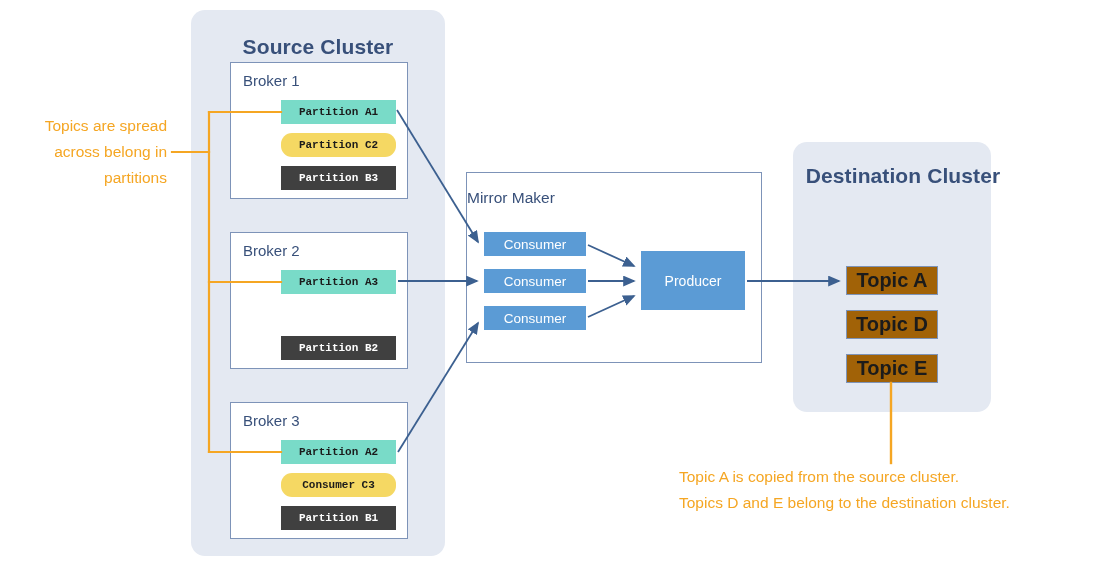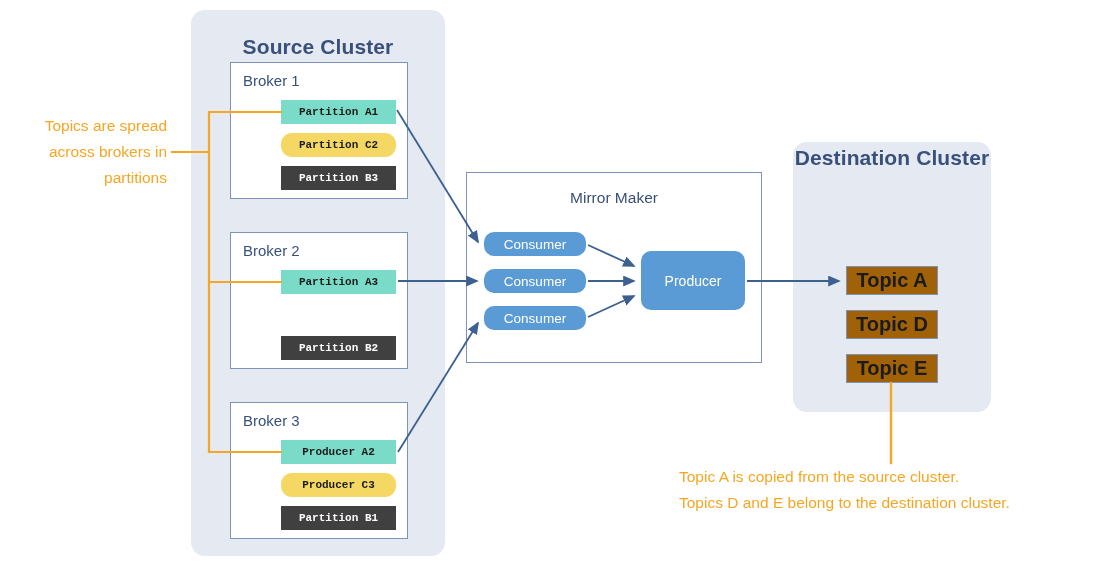--- a/index.html
+++ b/index.html
@@ -62,36 +62,35 @@
   .p-blue   { background: #404040; color: #ffffff; }
   
   .mm-box {
     position: absolute;
     background: #ffffff;
     border: 1.6px solid #7d93b8;
   }
   .mm-title {
     position: absolute;
     width: 100%;
-    text-align: center;
+    text-align: left;
     color: #38507a;
     font-size: 15.5px;
     font-weight: 400;
   }
   .blue-node {
     position: absolute;
     background: #5b9bd5;
     display: flex;
     align-items: center;
     justify-content: center;
     color: #ffffff;
     font-size: 13.5px;
     font-weight: 400;
     white-space: nowrap;
-    border-radius: 10px;
   }
   
   .topic {
     position: absolute;
     background: #a16207;
     border: 1.6px solid #7d93b8;
     display: flex;
     align-items: center;
     justify-content: center;
     color: #1b1b1b;
@@ -137,41 +136,41 @@
 
   <div class="broker" style="left:230px; top:232px; width:176px; height:135px;">
     <div class="broker-title">Broker 2</div>
   </div>
   <div class="partition p-teal" style="left:281px; top:270px; width:115px; height:24px;">Partition A3</div>
   <div class="partition p-blue" style="left:281px; top:336px; width:115px; height:24px;">Partition B2</div>
 
   <div class="broker" style="left:230px; top:402px; width:176px; height:135px;">
     <div class="broker-title">Broker 3</div>
   </div>
-  <div class="partition p-teal" style="left:281px; top:440px; width:115px; height:24px;">Producer A2</div>
-  <div class="partition p-yellow" style="left:281px; top:473px; width:115px; height:24px;">Producer C3</div>
+  <div class="partition p-teal" style="left:281px; top:440px; width:115px; height:24px;">Partition A2</div>
+  <div class="partition p-yellow" style="left:281px; top:473px; width:115px; height:24px;">Consumer C3</div>
   <div class="partition p-blue" style="left:281px; top:506px; width:115px; height:24px;">Partition B1</div>
 
   <div class="mm-box" style="left:466px; top:172px; width:294px; height:189px;">
     <div class="mm-title" style="top:16px;">Mirror Maker</div>
   </div>
   <div class="blue-node" style="left:484px; top:232px; width:102px; height:24px;">Consumer</div>
   <div class="blue-node" style="left:484px; top:269px; width:102px; height:24px;">Consumer</div>
   <div class="blue-node" style="left:484px; top:306px; width:102px; height:24px;">Consumer</div>
   <div class="blue-node" style="left:641px; top:251px; width:104px; height:59px; font-size:14px;">Producer</div>
 
   <div class="cluster" style="left:793px; top:142px; width:198px; height:270px;">
-    <div class="cluster-title" style="top:4px;">Destination Cluster</div>
+    <div class="cluster-title" style="top:22px;padding-left:11px;">Destination Cluster</div>
   </div>
   <div class="topic" style="left:846px; top:266px; width:90px; height:27px;">Topic A</div>
   <div class="topic" style="left:846px; top:310px; width:90px; height:27px;">Topic D</div>
   <div class="topic" style="left:846px; top:354px; width:90px; height:27px;">Topic E</div>
 
   <div class="note note-left" style="left:4px; top:113px; width:163px;">Topics are spread
-across brokers in
+across belong in
 partitions</div>
   <div class="note note-right" style="left:679px; top:464px; width:430px;">Topic A is copied from the source cluster.
 Topics D and E belong to the destination cluster.</div>
 
   <svg class="overlay" viewBox="0 0 1114 567">
     <defs>
       <marker id="arrowhead" markerWidth="7" markerHeight="7" refX="6" refY="3" orient="auto" markerUnits="strokeWidth">
         <path d="M0,0 L7,3 L0,6 z" fill="#3c6090"></path>
       </marker>
     </defs>

